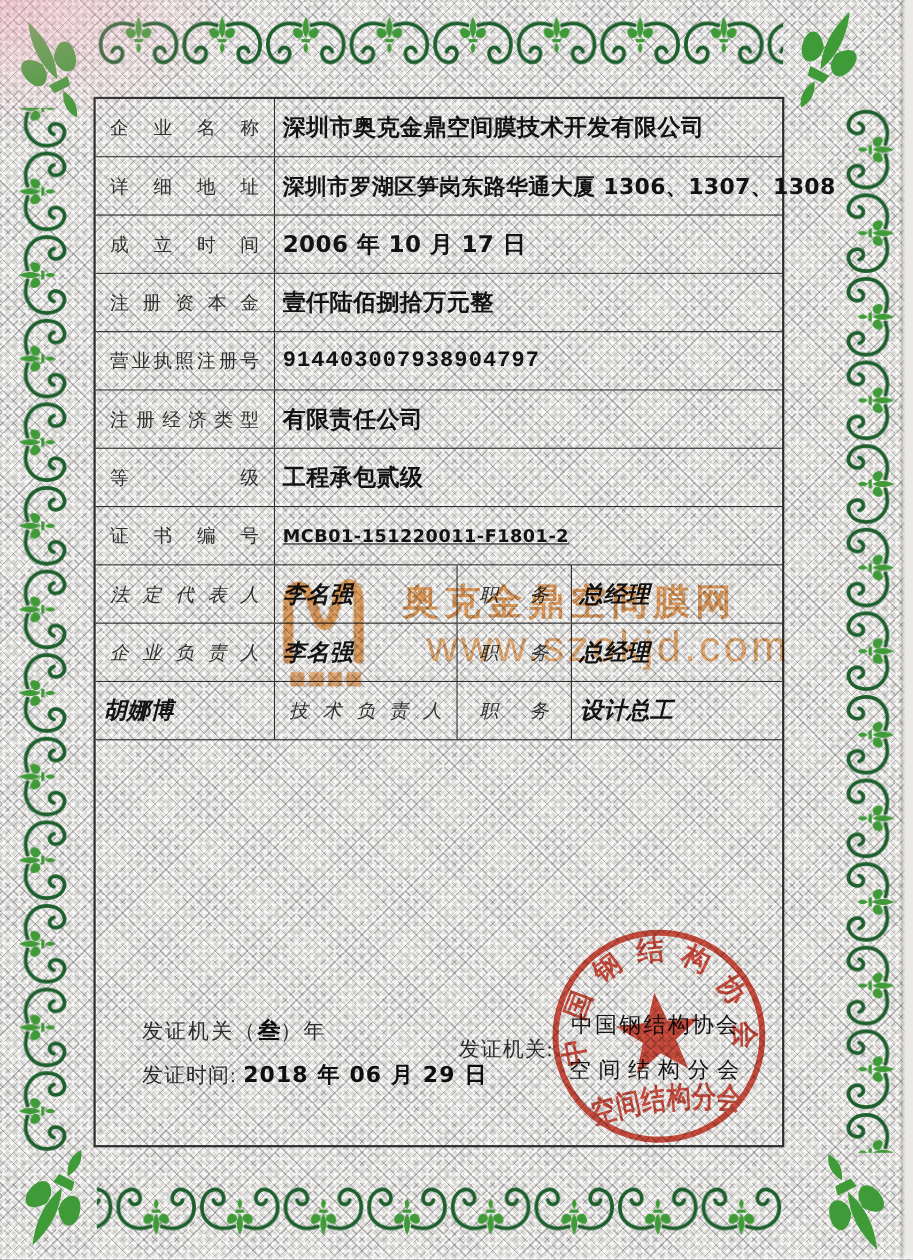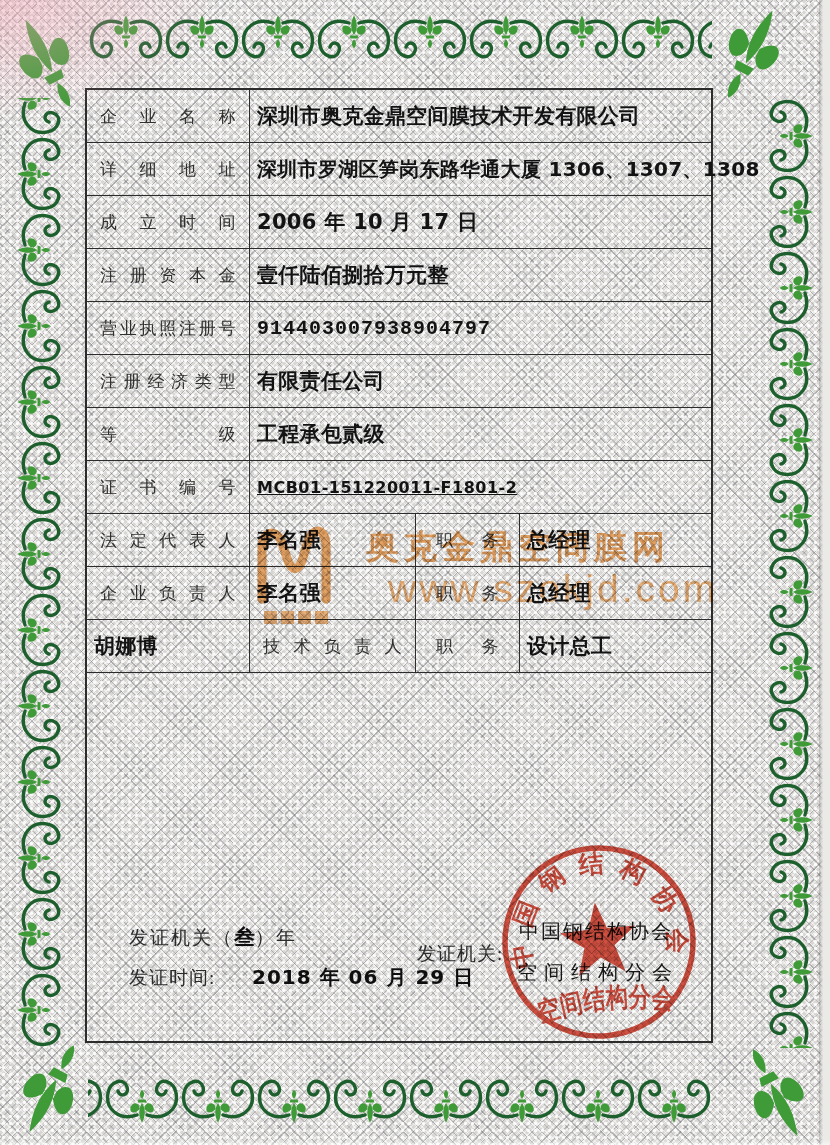--- a/index.html
+++ b/index.html
@@ -15,21 +15,21 @@
       repeating-linear-gradient(135deg, rgba(255,255,255,.55) 3px 4px, rgba(0,0,0,0) 4px 7px);
     background-size:7px 7px,auto,auto,auto,auto;
   }
   
   #sheet{
     position:absolute;left:85px;top:88px;width:628px;height:955px;
     border:2px solid #2c2c2c;box-sizing:border-box;z-index:3;
   }
   .trow{display:grid;height:53px;border-bottom:1.5px solid #2c2c2c;box-sizing:border-box;}
   .trow.simple{grid-template-columns:163px 1fr;}
-  .trow.person{grid-template-columns:163px 166px 104px 1fr;}
+  .trow.person{grid-template-columns:163px 166px 104px 1fr;font-style:italic;}
   .cell{display:flex;align-items:center;box-sizing:border-box;overflow:visible;}
   .lc{border-right:1.5px solid #2c2c2c;}
   .nc{border-right:1.5px solid #2c2c2c;}
   .dc{border-right:1.5px solid #2c2c2c;}
   .lbl{
     flex:1;font-family:"Liberation Serif","DejaVu Serif",serif;
     font-size:17px;color:#30302f;padding:0 13px;
     text-align:justify;text-align-last:justify;letter-spacing:.5px;
   }
   .duty .lbl{padding:0 20px;}
@@ -37,21 +37,21 @@
     font-family:"DejaVu Sans","Liberation Sans",sans-serif;font-weight:700;
     font-size:21px;color:#131313;padding-left:7px;white-space:nowrap;letter-spacing:.3px;
   }
   .val.num{font-size:20px;letter-spacing:1px;font-family:Liberation Mono, monospace;}
   .val.code{font-size:16px;letter-spacing:.5px;text-decoration:underline;}
   
   .kai{font-family:"Liberation Serif","DejaVu Serif",serif;color:#2b2b2b;}
   #validity{position:absolute;left:42px;top:833px;font-size:19px;letter-spacing:2px;}
   #validity .big{font-family:"DejaVu Sans",sans-serif;font-weight:700;font-size:21px;color:#0e0e0e;letter-spacing:0;}
   #issue-date{position:absolute;left:42px;top:874px;font-size:19px;letter-spacing:1px;}
-  #issue-date .dval{font-family:"DejaVu Sans",sans-serif;font-weight:700;font-size:20px;color:#0e0e0e;letter-spacing:1px;margin-left:31px;}
+  #issue-date .dval{font-family:"DejaVu Sans",sans-serif;font-weight:700;font-size:20px;color:#0e0e0e;letter-spacing:1px;}
   #authority-label{position:absolute;left:330px;top:851px;font-size:19px;letter-spacing:1px;}
   #authority-l1{position:absolute;left:432px;top:828px;font-size:20px;letter-spacing:2px;color:#161616;}
   #authority-l2{position:absolute;left:430px;top:869px;font-size:20px;letter-spacing:1px;color:#161616;text-align:center;}
   
   #watermark{position:absolute;left:256px;top:503px;z-index:5;pointer-events:none;mix-blend-mode:multiply;}
   #wm-l1{position:absolute;left:88px;top:22px;font-size:33px;font-weight:700;letter-spacing:5px;color:rgba(225,142,62,.82);white-space:nowrap;margin-left:22px;}
   #wm-l2{position:absolute;left:100px;top:64px;font-size:39px;font-weight:400;letter-spacing:3px;color:rgba(231,158,84,.8);white-space:nowrap;padding-left:32px;}
   
   #seal{position:absolute;left:495px;top:838px;z-index:6;mix-blend-mode:multiply;pointer-events:none;}
   

